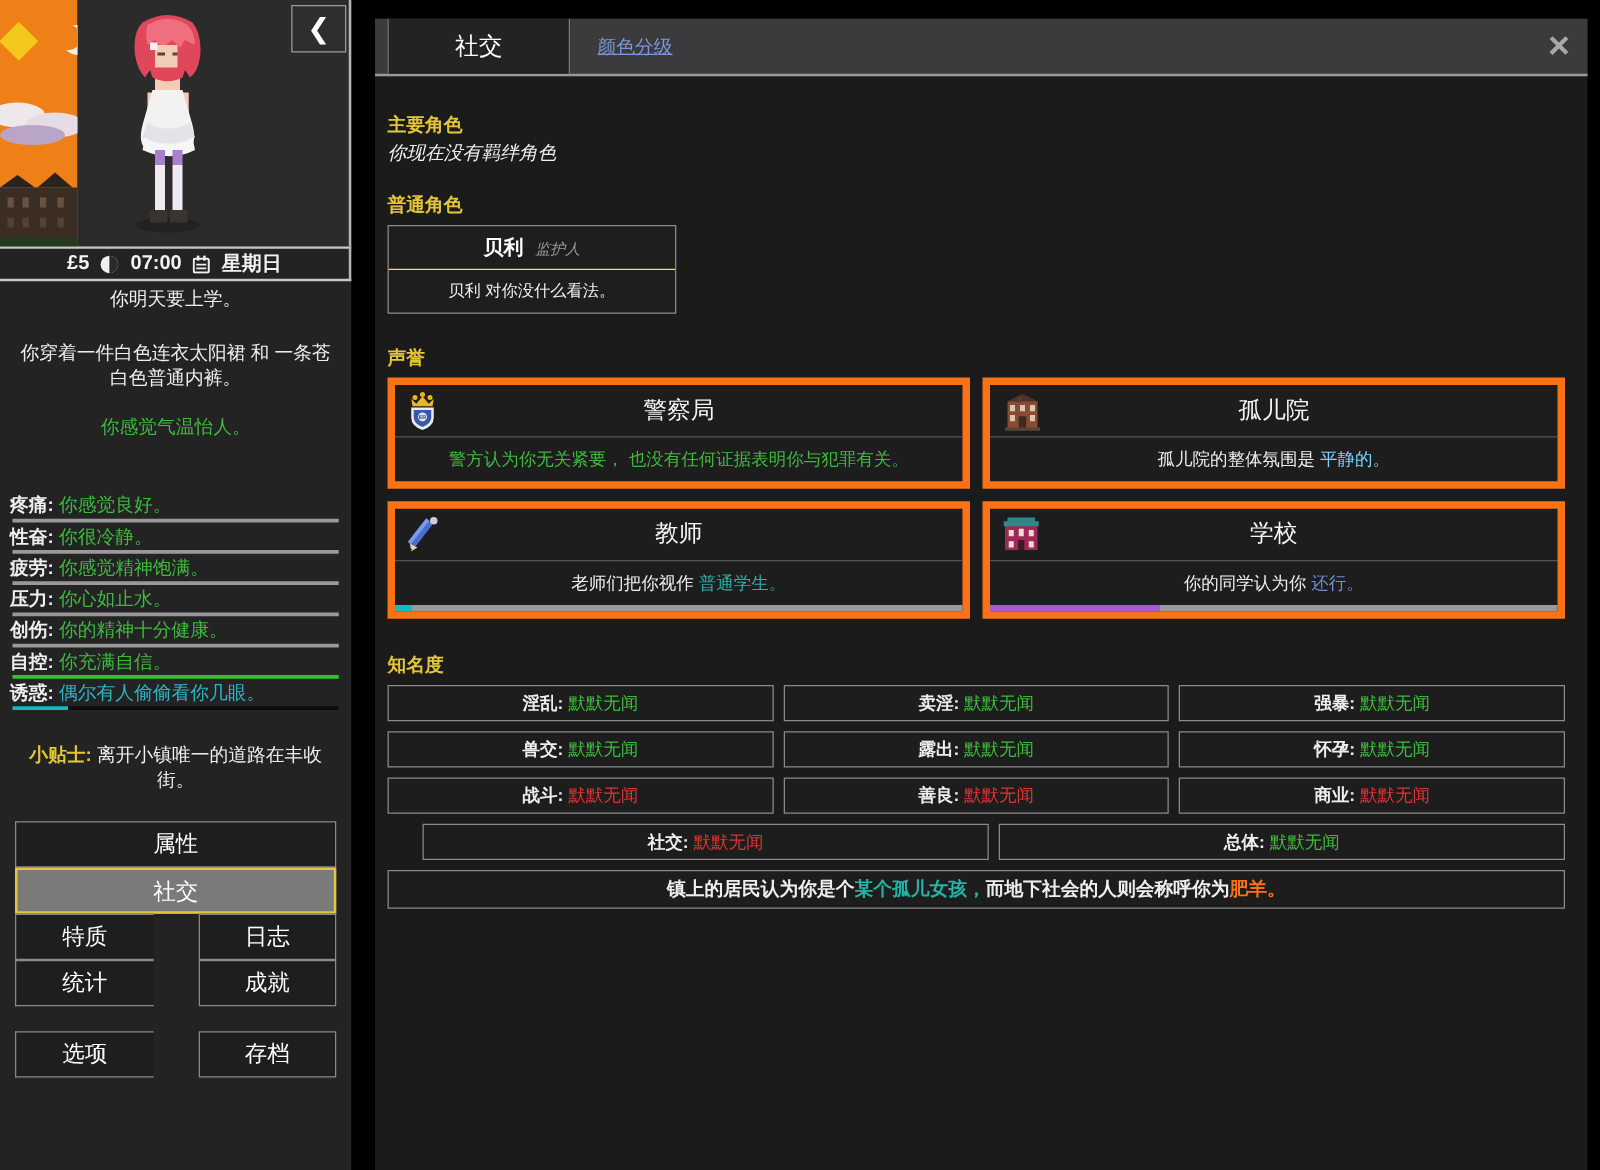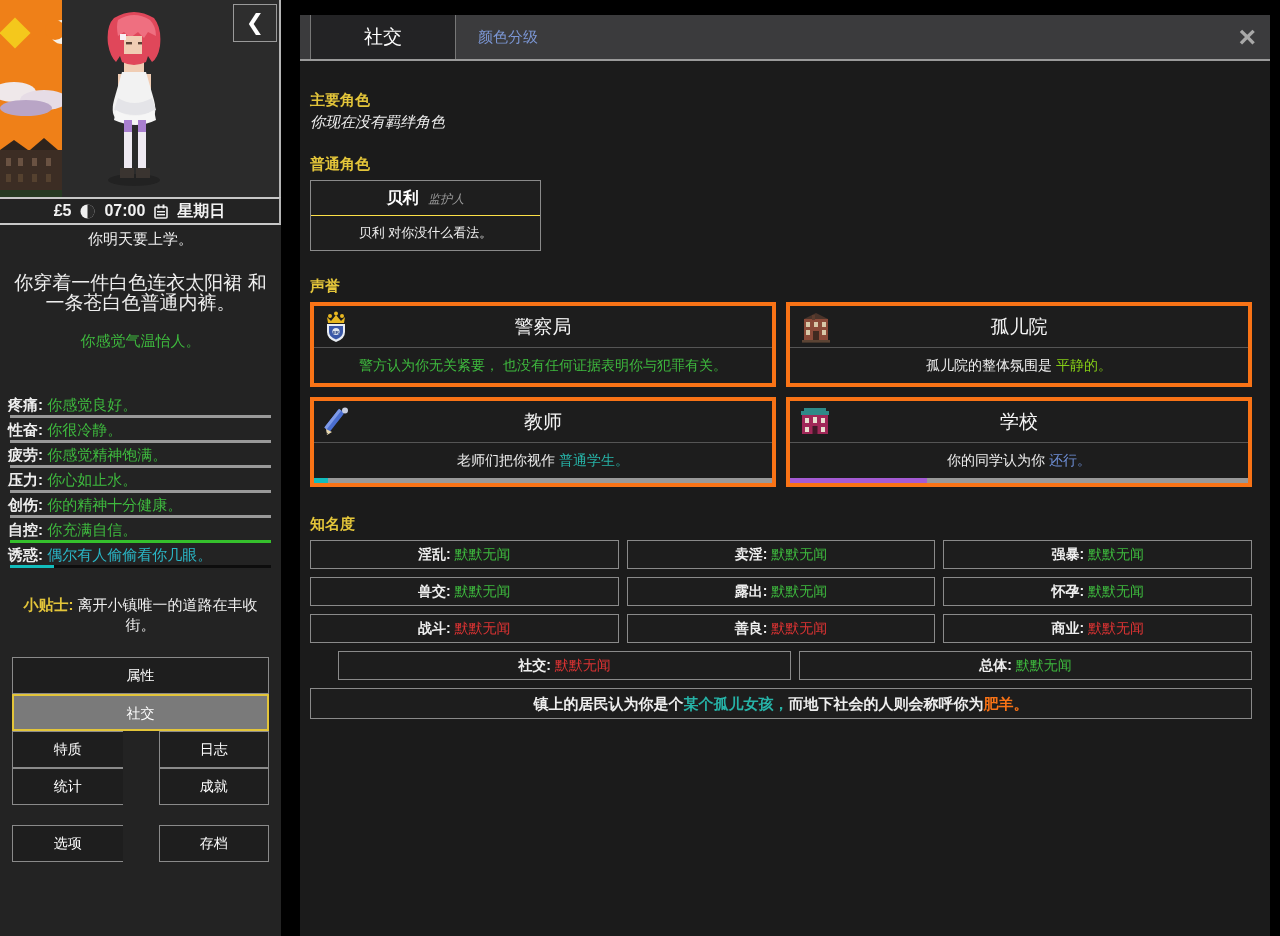--- a/index.html
+++ b/index.html
@@ -12,58 +12,58 @@
   .scene { position:absolute; left:0; top:0; width:62px; height:197px; }
   .char { position:absolute; left:100px; top:10px; }
   .collapse-btn { position:absolute; right:2px; top:4px; width:44px; height:38px; background:#2e2e2e;
     border:1px solid #9a9a9a; color:#fff; font-size:22px; font-weight:bold; text-align:center;
     line-height:36px; cursor:pointer; }
   .money-bar { height:28px; border-top:2px solid #c8c8c8; border-bottom:2px solid #c8c8c8;
     border-right:2px solid #b5b5b5; display:flex; align-items:center; justify-content:center;
     gap:9px; font-size:16px; font-weight:bold; color:#f2f2f2; background:#232323; }
   .money-bar svg { display:block; }
   .side-line { text-align:center; font-size:15px; margin-top:5px; }
-  .clothing { margin:24px 12px 0; text-align:center; font-size:19px; line-height:20px; }
+  .clothing { margin:24px 12px 0; text-align:center; font-size:15px; line-height:20px; }
   .temp { margin-top:19px; text-align:center; font-size:15px; }
   .stats { margin:44px 8px 0; }
   .stat-row { font-size:15px; line-height:19px; }
   .stat-bar { height:3px; margin:1px 2px 2px; }
   .tip { margin:27px 14px 0; text-align:center; font-size:15px; line-height:20px; }
   .btns { margin:22px 12px 0; }
-  .btn { background:#1e1e1e; border:1px solid #8a8a8a; color:#fff; font-size:14px; text-align:center;
+  .btn { background:#1e1e1e; border:1px solid #8a8a8a; color:#fff; font-size:18px; text-align:center;
     height:37px; line-height:35px; cursor:pointer; font-family:inherit; }
   .btn.full { width:100%; display:block; }
   .btn.sel { background:#7a7a7a; border:2px solid #e3c53a; }
   .btn-pair { display:grid; grid-template-columns:1fr 1fr;gap:36px; }
   .btn-pair .btn:first-child { border-right:none; }
   .btn-gap { height:20px; }
 
   
   .panel { position:absolute; left:300px; top:15px; width:970px; height:921px; background:#1b1b1b; }
   .tabstrip { position:relative; height:46px; background:#3b3b3d; border-bottom:2px solid #9a9a9a;
     display:flex; align-items:stretch; }
   .tab-active { width:146px; margin-left:10px; background:#232325; border-left:1px solid #777;
     border-right:1px solid #777; color:#fff; font-size:19px; display:flex; align-items:center;
     justify-content:center; cursor:pointer; }
   .tab-link { align-self:center; margin-left:22px; color:#7b96d4; font-size:15px;
-    cursor:pointer; }
+    text-decoration:underline; cursor:pointer; }
   .close-x { position:absolute; right:14px; top:4px; color:#a8a8a8; font-size:30px; font-weight:bold;
     cursor:pointer; line-height:36px; }
   .panel-body { padding:30px 18px 0 10px; }
   .sec-title { color:#e3c53a; font-weight:bold; font-size:15px; }
   .empty-line { font-style:italic; font-size:15px; margin-top:3px; color:#f0f0f0; }
 
   .npc-card { width:231px; border:1px solid #8a8a8a; margin-top:6px; background:#1e1e1e; cursor:pointer; }
   .npc-top { text-align:center; padding:7px 0 6px; border-bottom:1px solid #fde047; }
   .npc-name { font-weight:bold; font-size:16px; color:#fff; }
   .npc-role { font-style:italic; font-size:12px; color:#9a9a9a; margin-left:5px; }
   .npc-opinion { text-align:center; font-size:13px; padding:8px 0; color:#f0f0f0; }
 
   .rep-grid { display:grid; grid-template-columns:1fr 1fr; gap:10px; margin-top:6px; }
-  .rep-card { border:4px solid #f97316; background:#1d1d1d; }
+  .rep-card { border:6px solid #f97316; background:#1d1d1d; }
   .rep-head { position:relative; height:42px; border-bottom:1px solid #555; }
   .rep-head .icon { position:absolute; left:9px; top:5px; }
   .rep-title { text-align:center; font-size:19px; line-height:42px; color:#f5f5f5; }
   .rep-desc { text-align:center; font-size:14px; padding:9px 0 8px; }
   .rep-bar { height:5px; }
 
   .fame-grid3 { display:grid; grid-template-columns:1fr 1fr 1fr; gap:8px; margin-top:6px; }
   .fame-grid2 { display:grid; grid-template-columns:1fr 1fr; gap:8px; margin-top:8px;padding-left:28px; }
   .fame-cell { border:1px solid #8a8a8a; height:29px; line-height:27px; text-align:center;
     font-size:14px; background:#1d1d1d; }
@@ -231,21 +231,21 @@
             <rect x="7" y="11" width="4" height="5" fill="#d8c8a8"></rect>
               <rect x="15" y="11" width="4" height="5" fill="#d8c8a8"></rect>
               <rect x="23" y="11" width="4" height="5" fill="#d8c8a8"></rect>
             <rect x="7" y="19" width="4" height="5" fill="#d8c8a8"></rect>
               <rect x="23" y="19" width="4" height="5" fill="#d8c8a8"></rect>
             <rect x="14" y="20" width="6" height="10" fill="#402a20"></rect>
             <rect x="3" y="29" width="28" height="2.6" fill="#5c4434"></rect>
           </svg>
           <div class="rep-title">孤儿院</div>
         </div>
-        <div class="rep-desc"><span>孤儿院的整体氛围是 </span><span style="color: #84cc16;">平静的。</span></div>
+        <div class="rep-desc"><span>孤儿院的整体氛围是 </span><span style="color: #7dd3fc;">平静的。</span></div>
       </div>
 
       <div class="rep-card">
         <div class="rep-head">
           <svg class="icon" width="30" height="30" viewBox="0 0 30 30">
             <rect x="8" y="2" width="7" height="24" rx="2" transform="rotate(38 11 14)" fill="#4a6ed0"></rect>
             <rect x="8" y="2" width="3" height="24" transform="rotate(38 11 14)" fill="#7e9ae8"></rect>
             <circle cx="22" cy="4.5" r="3" fill="#c8cde0"></circle>
             <polygon points="3,23 9,26 4,29" fill="#e8d8b0"></polygon>
             <polygon points="3,26.5 5,27.6 3.4,28.8" fill="#333"></polygon>

